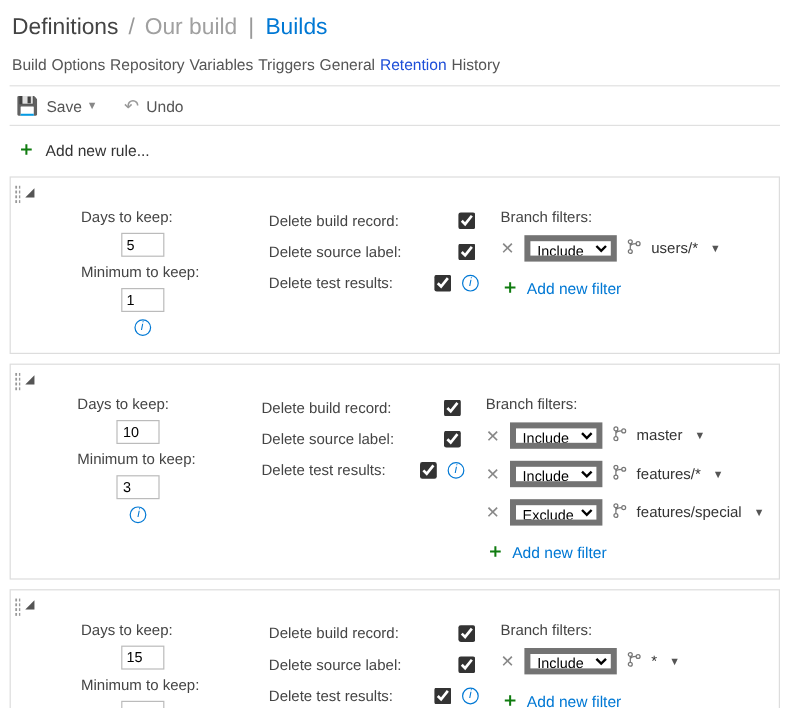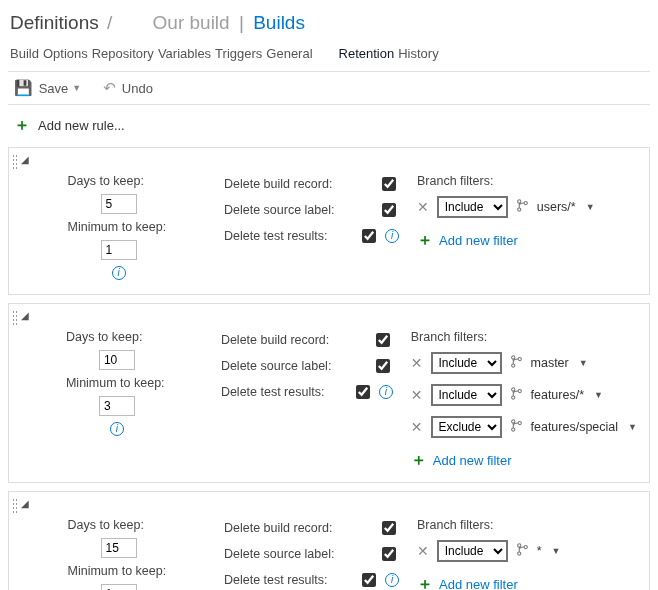--- a/index.html
+++ b/index.html
@@ -12,33 +12,33 @@
     background: #fff;
     width: 658px;
   }
   .breadcrumb {
     font-size: 19px;
     padding: 4px 2px 10px 2px;
     font-weight: 300;
   }
   .breadcrumb .bc-def { color: #444; }
   .breadcrumb .bc-sep { color: #999; margin: 0 3px; }
-  .breadcrumb .bc-current { color: #a0a0a0; margin-left: 32px; }
+  .breadcrumb .bc-current { color: #a0a0a0; }
   .breadcrumb .bc-pipe { color: #999; margin: 0 4px; }
   .breadcrumb .bc-builds { color: #0078d4; }
 
   .tabs {
     display: flex;
     gap: 4px;
     padding: 2px 2px 10px 2px;
     font-size: 13px;
     color: #555;
   }
   .tab { cursor: pointer; }
-  .tab.active { color: #0f172a; margin-left: 22px; }
+  .tab.active { color: #1d4ed8; }
 
   .toolbar {
     display: flex;
     align-items: center;
     gap: 22px;
     border-top: 1px solid #e0e0e0;
     border-bottom: 1px solid #e0e0e0;
     padding: 7px 6px;
     color: #555;
     font-size: 13px;
@@ -157,21 +157,21 @@
     align-items: center;
     gap: 8px;
     margin-bottom: 4px;
   }
   .remove-x {
     color: #888;
     font-size: 14px;
     cursor: pointer;
   }
   .incl-select {
-    border: 2px solid #737373;
+    border: 5px solid #737373;
     height: 22px;
     font-size: 12px;
     padding: 0 2px;
     background: #fff;
   }
   .branch-icon {
     color: #777;
     font-size: 13px;
   }
   .branch-label {

